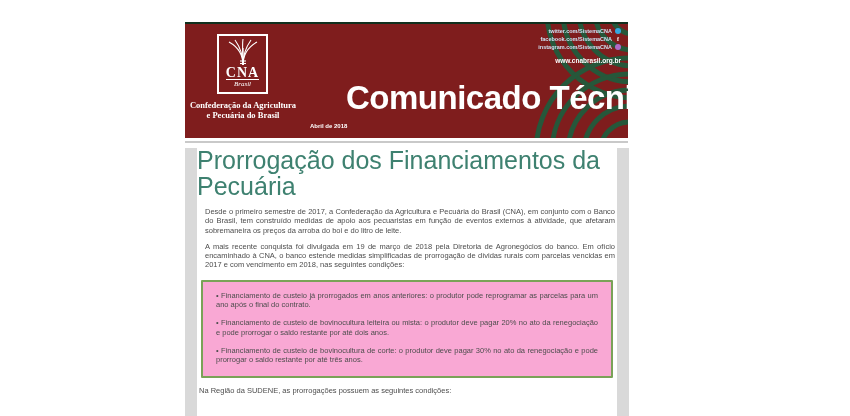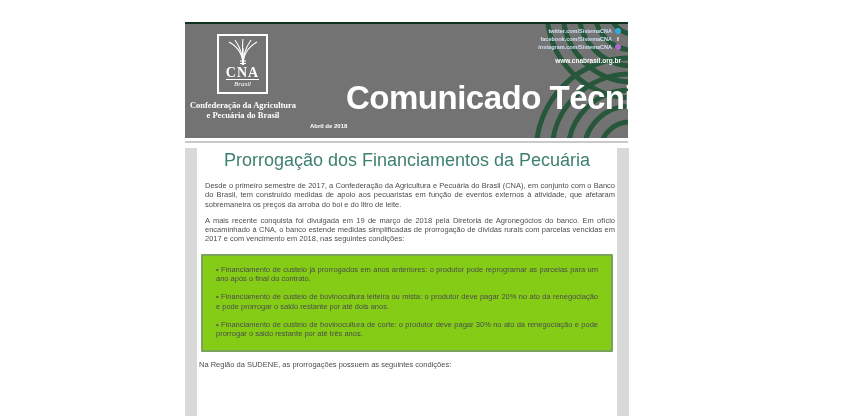--- a/index.html
+++ b/index.html
@@ -3,21 +3,21 @@
 <meta charset="utf-8">
 <style>
   html,body{margin:0;padding:0;}
   body{
     width:850px;height:416px;position:relative;overflow:hidden;
     background:#ffffff;font-family:"Liberation Sans",sans-serif;
   }
   
   .banner{
     position:absolute;left:185px;top:22px;width:443px;height:116px;
-    background:#737373;border-top:2px solid #10301e;box-sizing:border-box;
+    background:#7f1d1d;border-top:2px solid #10301e;box-sizing:border-box;
     overflow:hidden;
   }
   .arcs{position:absolute;right:0;top:0;width:220px;height:116px;}
   .logo-box{
     position:absolute;left:32px;top:10px;width:51px;height:60px;
     border:2px solid #ffffff;box-sizing:border-box;
     display:flex;flex-direction:column;align-items:center;justify-content:flex-start;
   }
   .emblem{margin-top:2px;}
   .logo-cna{
@@ -64,31 +64,31 @@
   .banner-divider{
     position:absolute;left:185px;top:141px;width:443px;height:2px;background:#c9c9c9;
   }
   .strip{position:absolute;top:148px;width:12px;height:268px;background:#d9d9d9;}
   .strip-left{left:185px;}
   .strip-right{left:617px;}
   .content{
     position:absolute;left:197px;top:144px;width:420px;background:#ffffff;
   }
   .doc-title{
-    margin:0;padding-top:3px;text-align:center;font-weight:400;
-    color:#3e8170;font-size:18px;line-height:26px;
+    margin:0;padding-top:3px;text-align:left;font-weight:400;
+    color:#3e8170;font-size:25px;line-height:26px;
   }
   .para{
     margin:8px 2px 0 8px;color:#4d4d4d;font-size:7.5px;line-height:9.3px;
     text-align:justify;
   }
   .para.second{margin-top:7px;}
   .gbox{
     margin:10px 4px 0 4px;border:2px solid #7aa258;border-radius:1px;
-    padding:9px 13px 2px 13px;box-sizing:border-box;background:#84cc16;
+    padding:9px 13px 2px 13px;box-sizing:border-box;background:#f9a8d4;
   }
   .gbox .item{
     margin:0 0 9px 0;color:#4d4d4d;font-size:7.5px;line-height:9.3px;text-align:justify;
   }
   .gbox .item::before{content:"\2022  ";}
   .sudene{
     margin:8px 2px 0 2px;color:#4d4d4d;font-size:7.5px;line-height:9.3px;
   }
 </style>
 </head>

